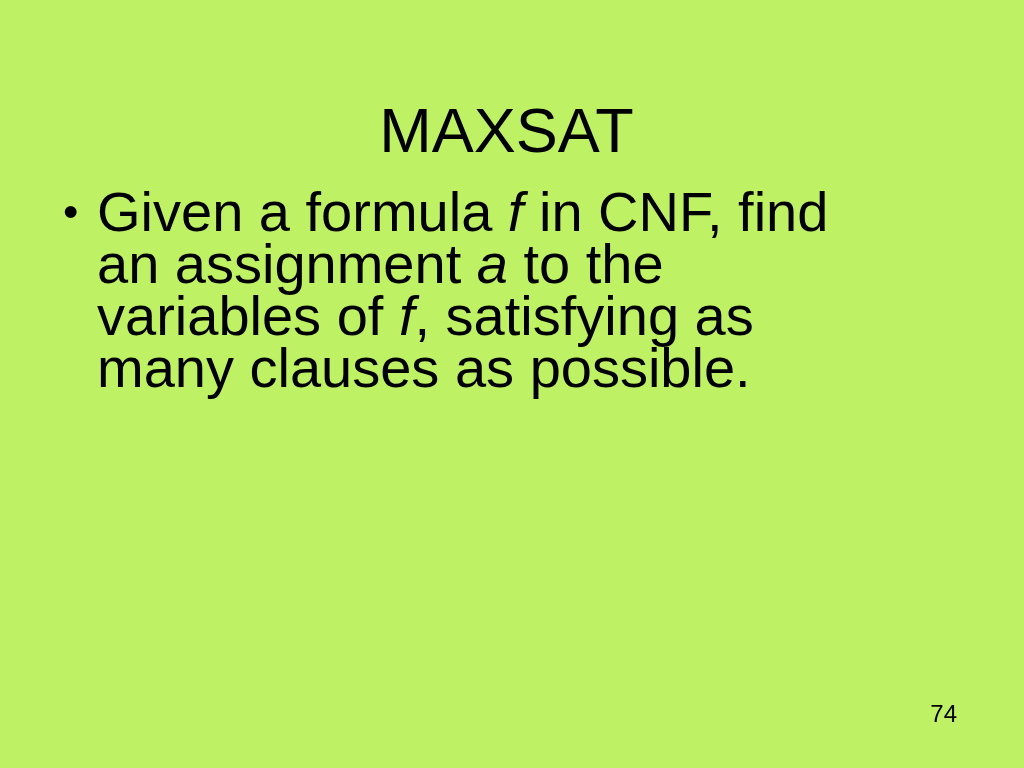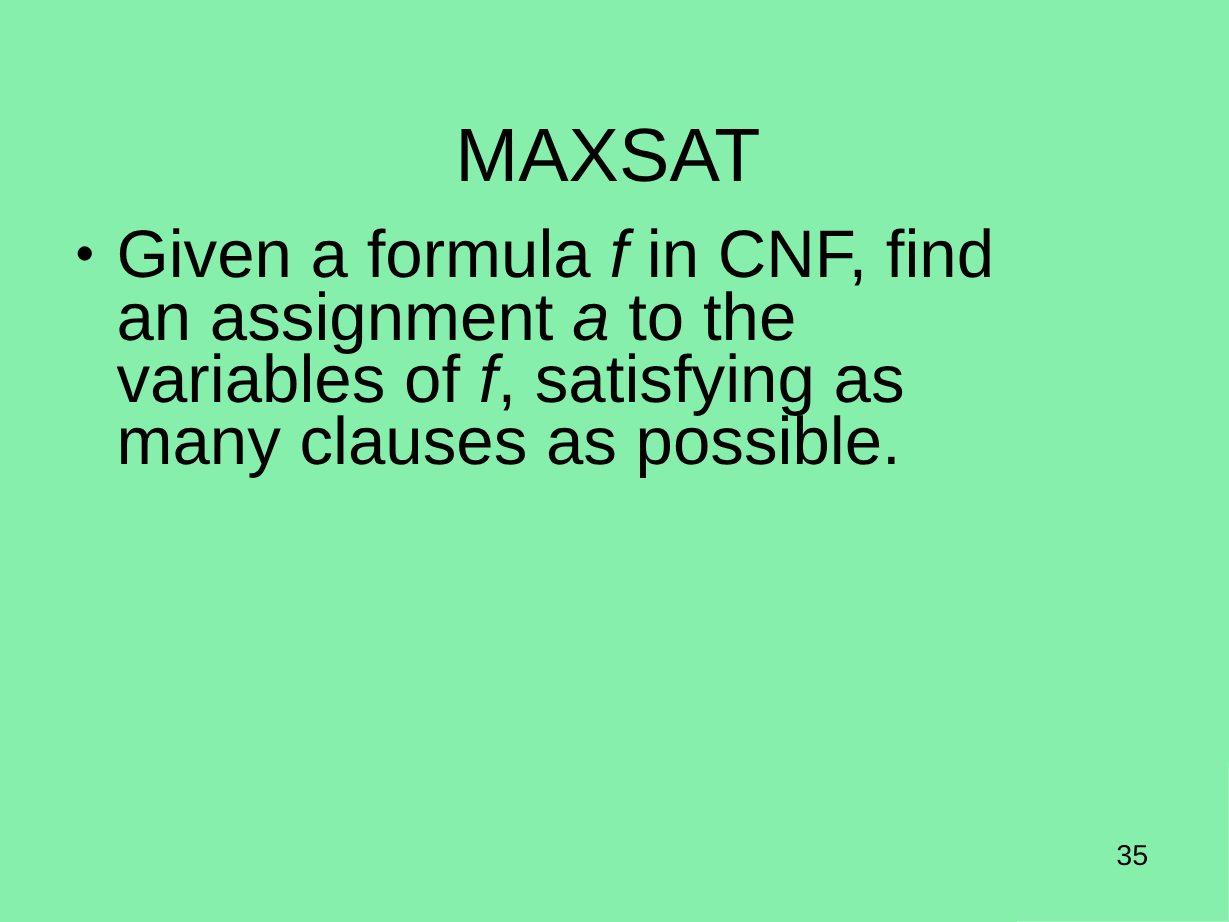--- a/index.html
+++ b/index.html
@@ -11,21 +11,21 @@
     height: 768px;
     background: #ffffff;
     font-family: "Liberation Sans", sans-serif;
     color: #000000;
     overflow: hidden;
     position: relative;
   }
   .slide {
     position: absolute;
     inset: 0;
-    background: #86efac;
+    background: #bef264;
   }
   .slide-title {
     position: absolute;
     top: 52px;
     left: 0;
     width: 1013px;
     text-align: center;
     font-size: 63px;
     font-weight: 400;
     line-height: 1.15;
@@ -66,15 +66,15 @@
 
 <div class="slide">
 
   <h1 class="slide-title">MAXSAT</h1>
 
   <div class="bullet-block">
     <span class="bullet-marker">•</span>
     <div class="bullet-text"><span>Given a formula </span><span class="seg-italic">f</span><span> in CNF, find an assignment </span><span class="seg-italic">a</span><span> to the variables of </span><span class="seg-italic">f</span><span>, satisfying as many clauses as possible.</span></div>
   </div>
 
-  <div class="page-number">35</div>
+  <div class="page-number">74</div>
 
 </div>
 
 </body></html>

